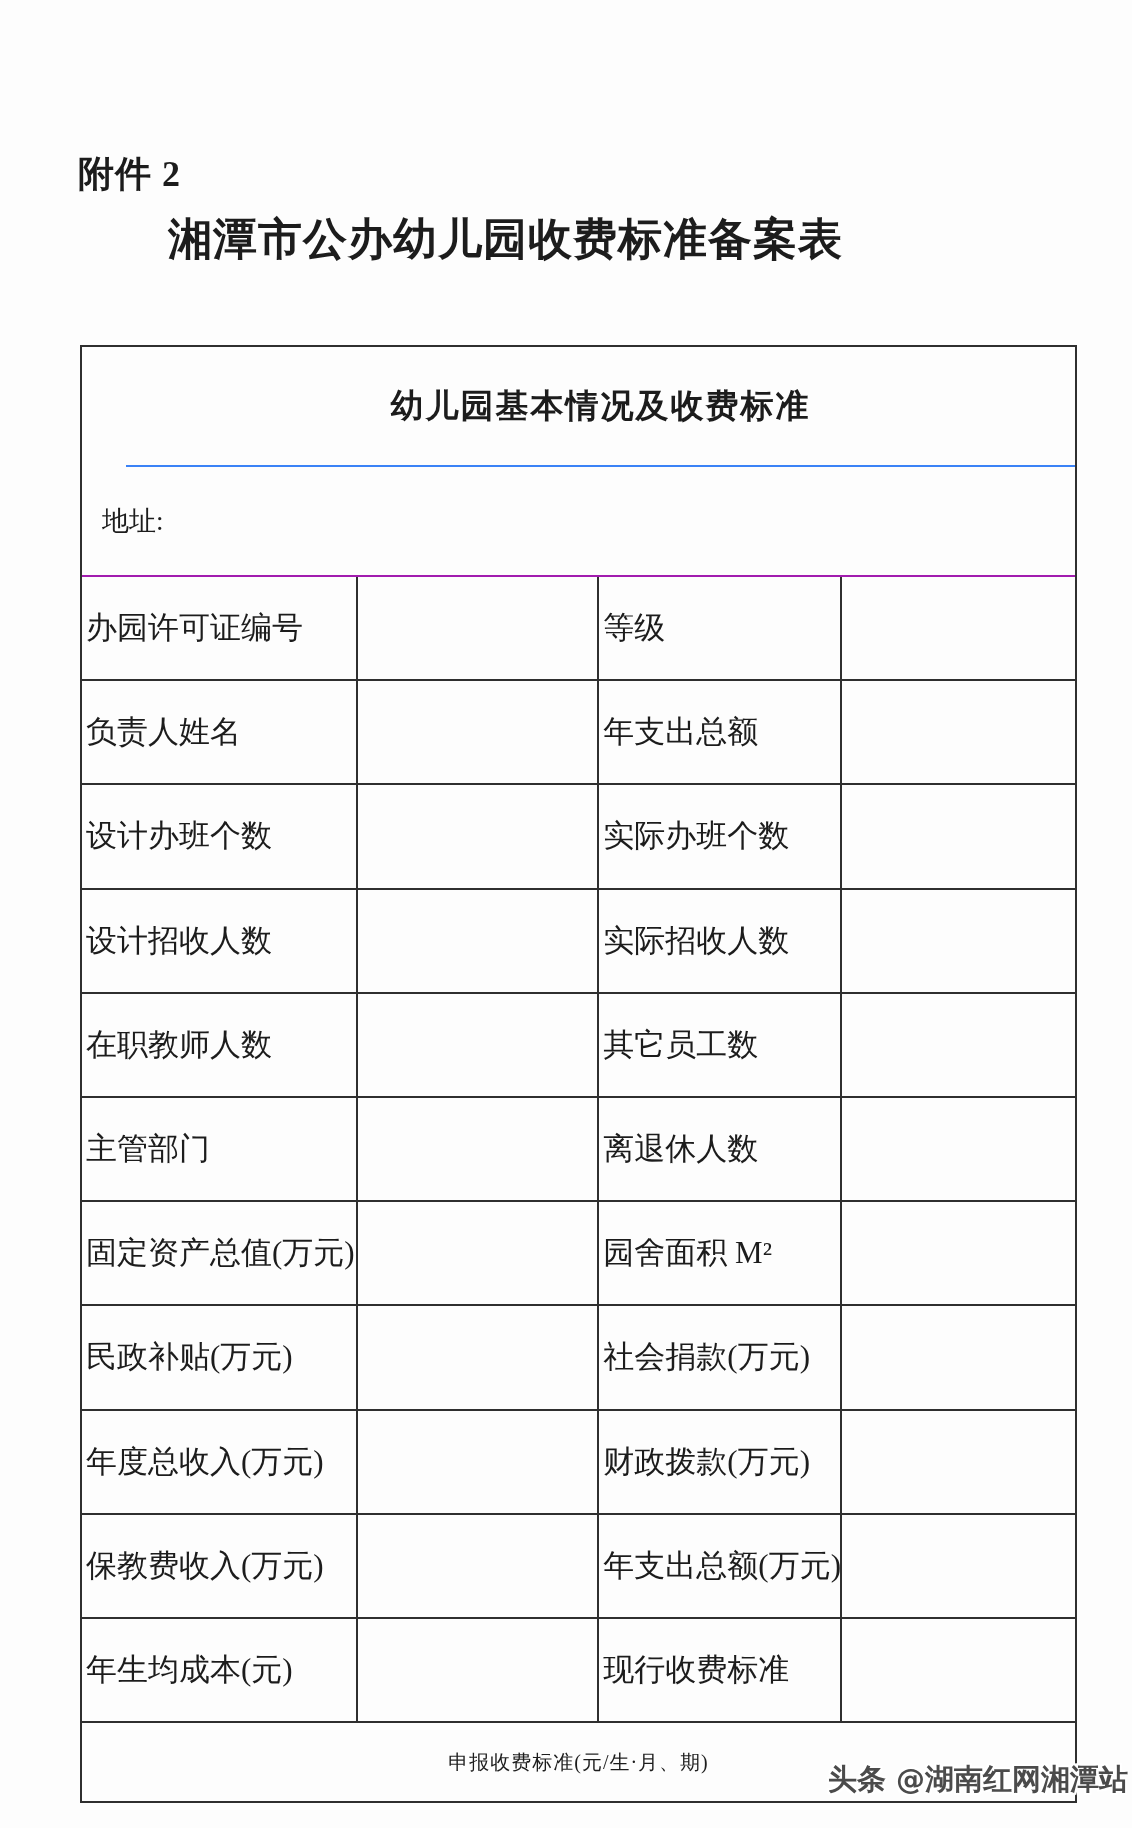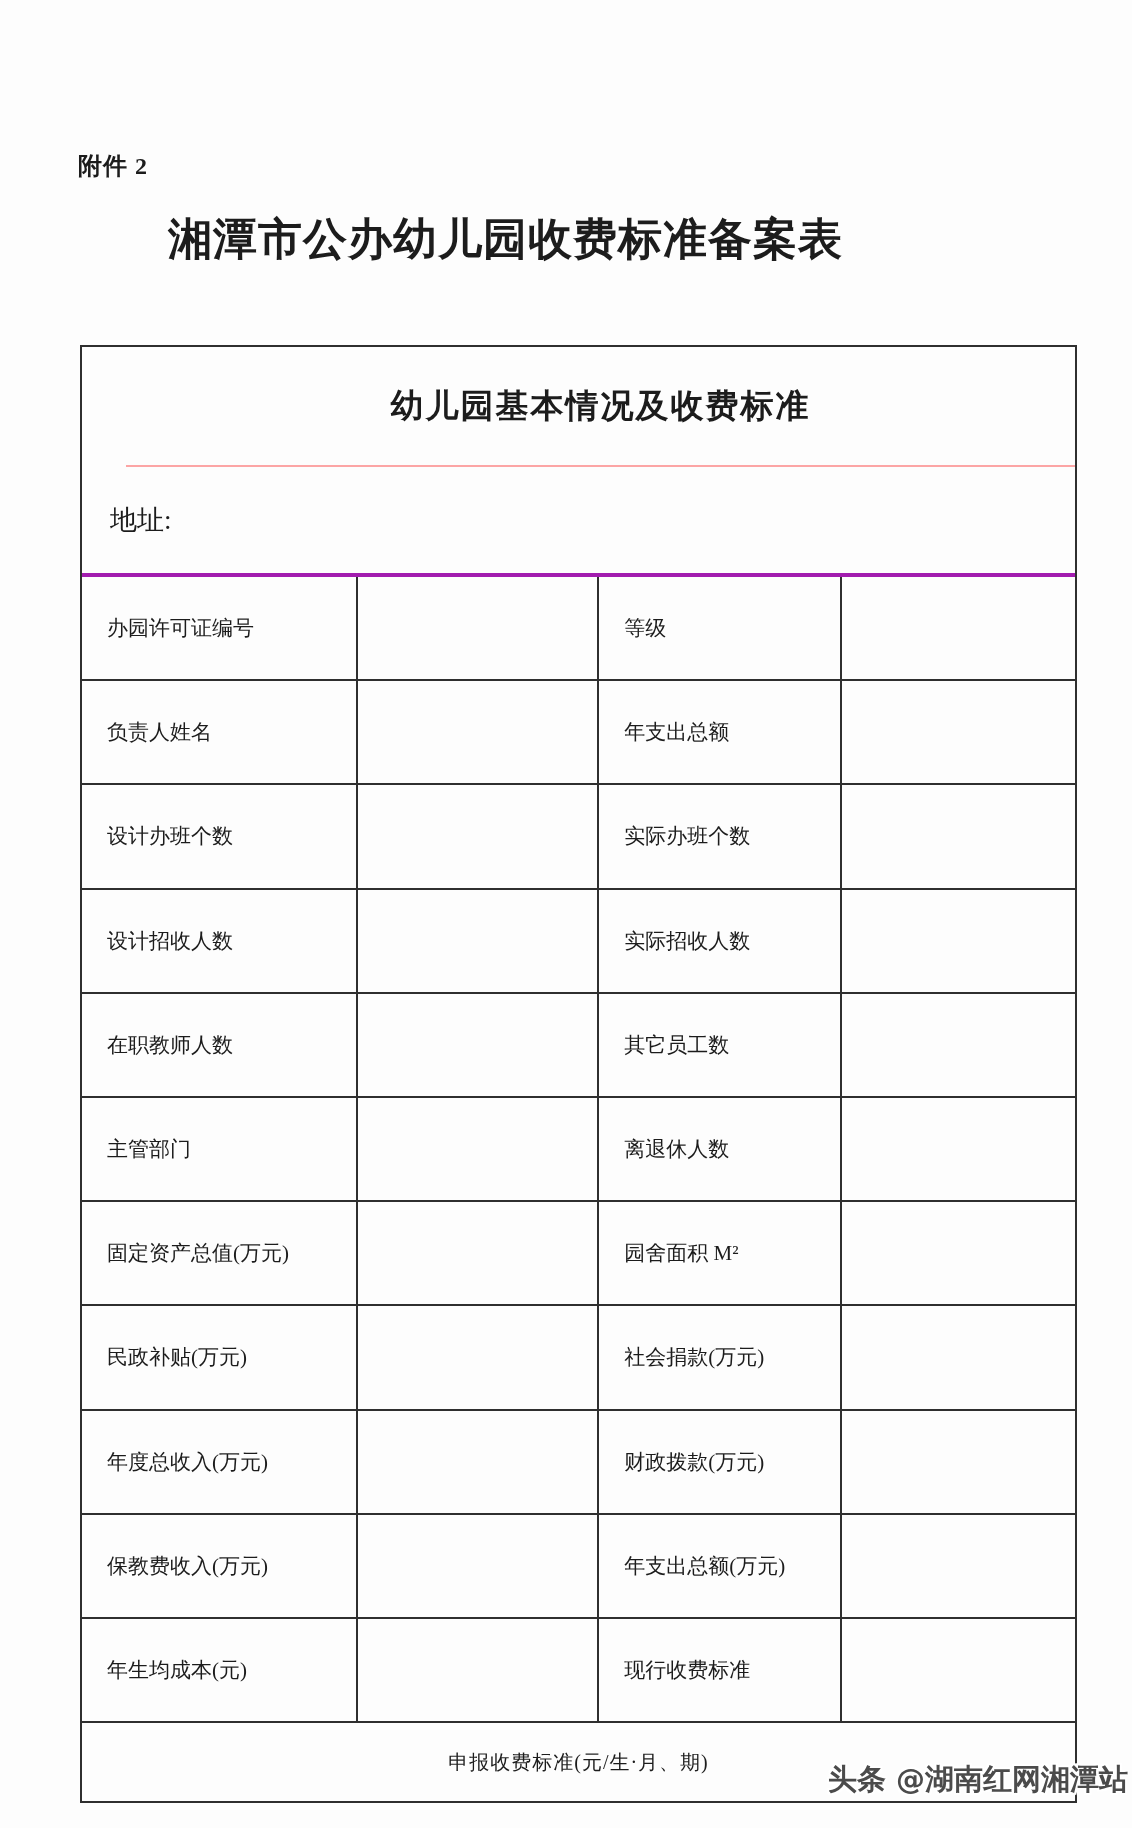--- a/index.html
+++ b/index.html
@@ -10,62 +10,62 @@
     color: #1c1c1c;
   }
   #page {
     position: relative;
     width: 1132px; height: 1828px;
     background: #fdfdfd;
     overflow: hidden;
   }
   .attachment {
     position: absolute; left: 78px; top: 150px;
-    font-size: 24px; font-weight: bold; letter-spacing: 1px;
+    font-size: 36px; font-weight: bold; letter-spacing: 1px;
   }
   .doc-title {
     position: absolute; left: 168px; top: 210px;
     font-size: 44px; font-weight: bold; letter-spacing: 1px;
     white-space: nowrap;
   }
   .form-table {
     position: absolute; left: 80px; top: 345px;
     width: 997px; height: 1458px;
     border: 2px solid #2f2f2f;
     box-sizing: border-box;
     display: flex; flex-direction: column;
     background: transparent;
   }
   .t-header {
     height: 120px; flex: 0 0 auto;
-    border-bottom: 2px solid #fca5a5;
+    border-bottom: 2px solid #3b82f6;
     display: flex; align-items: center; justify-content: center;
     font-size: 33px; font-weight: bold; letter-spacing: 2px;
     box-sizing: border-box;
     margin-left: 44px;
   }
   .t-address {
     height: 110px; flex: 0 0 auto;
-    border-bottom: 4px solid #a21caf;
+    border-bottom: 2px solid #a21caf;
     display: flex; align-items: center;
-    padding-left: 28px;
+    padding-left: 20px;
     font-size: 27px;
     box-sizing: border-box;
   }
   .t-row {
     flex: 1 1 auto;
     display: grid;
     grid-template-columns: 27.8% 24.3% 24.4% 23.5%;
     border-bottom: 2px solid #2f2f2f;
     box-sizing: border-box;
   }
   .t-row .cell {
     display: flex; align-items: center;
-    padding-left: 25px;
-    font-size: 21px;
+    padding-left: 4px;
+    font-size: 31px;
     border-right: 2px solid #2f2f2f;
     box-sizing: border-box;
     overflow: hidden;
     white-space: nowrap;
   }
   .t-row .cell.last { border-right: none; }
   .t-footer {
     height: 78px; flex: 0 0 auto;
     display: flex; align-items: center; justify-content: center;
     font-size: 20px; letter-spacing: 1px;

